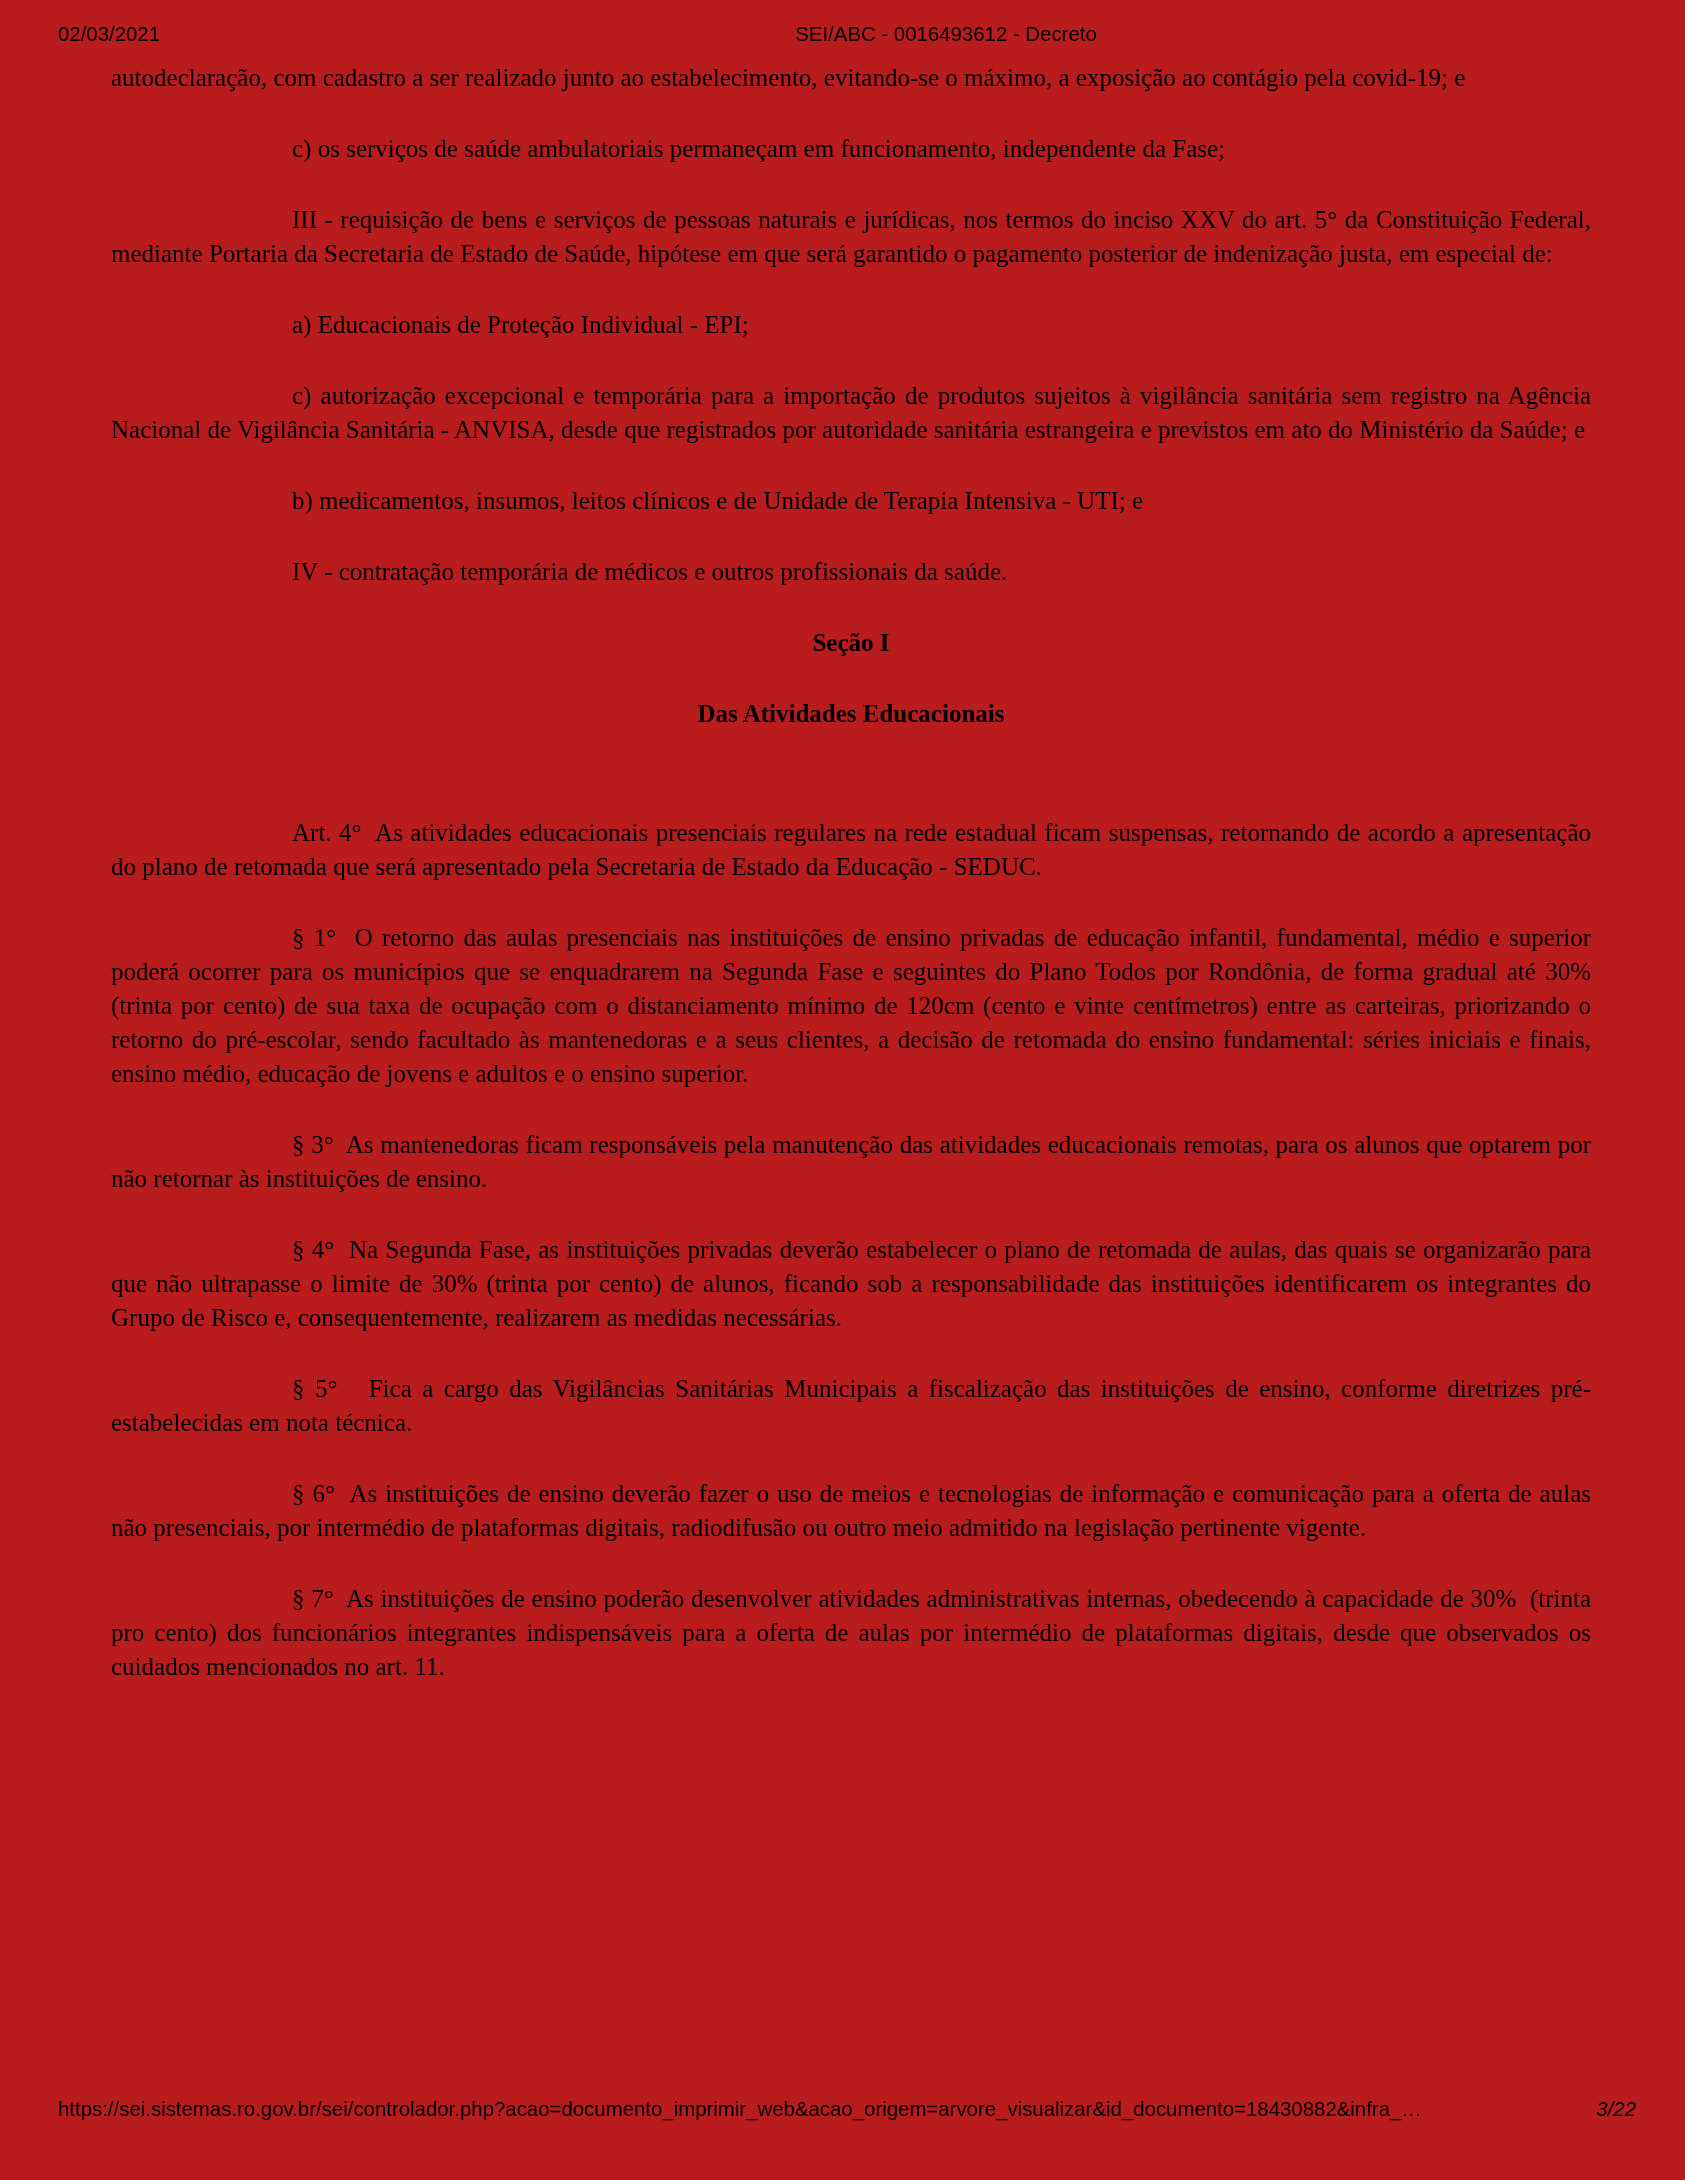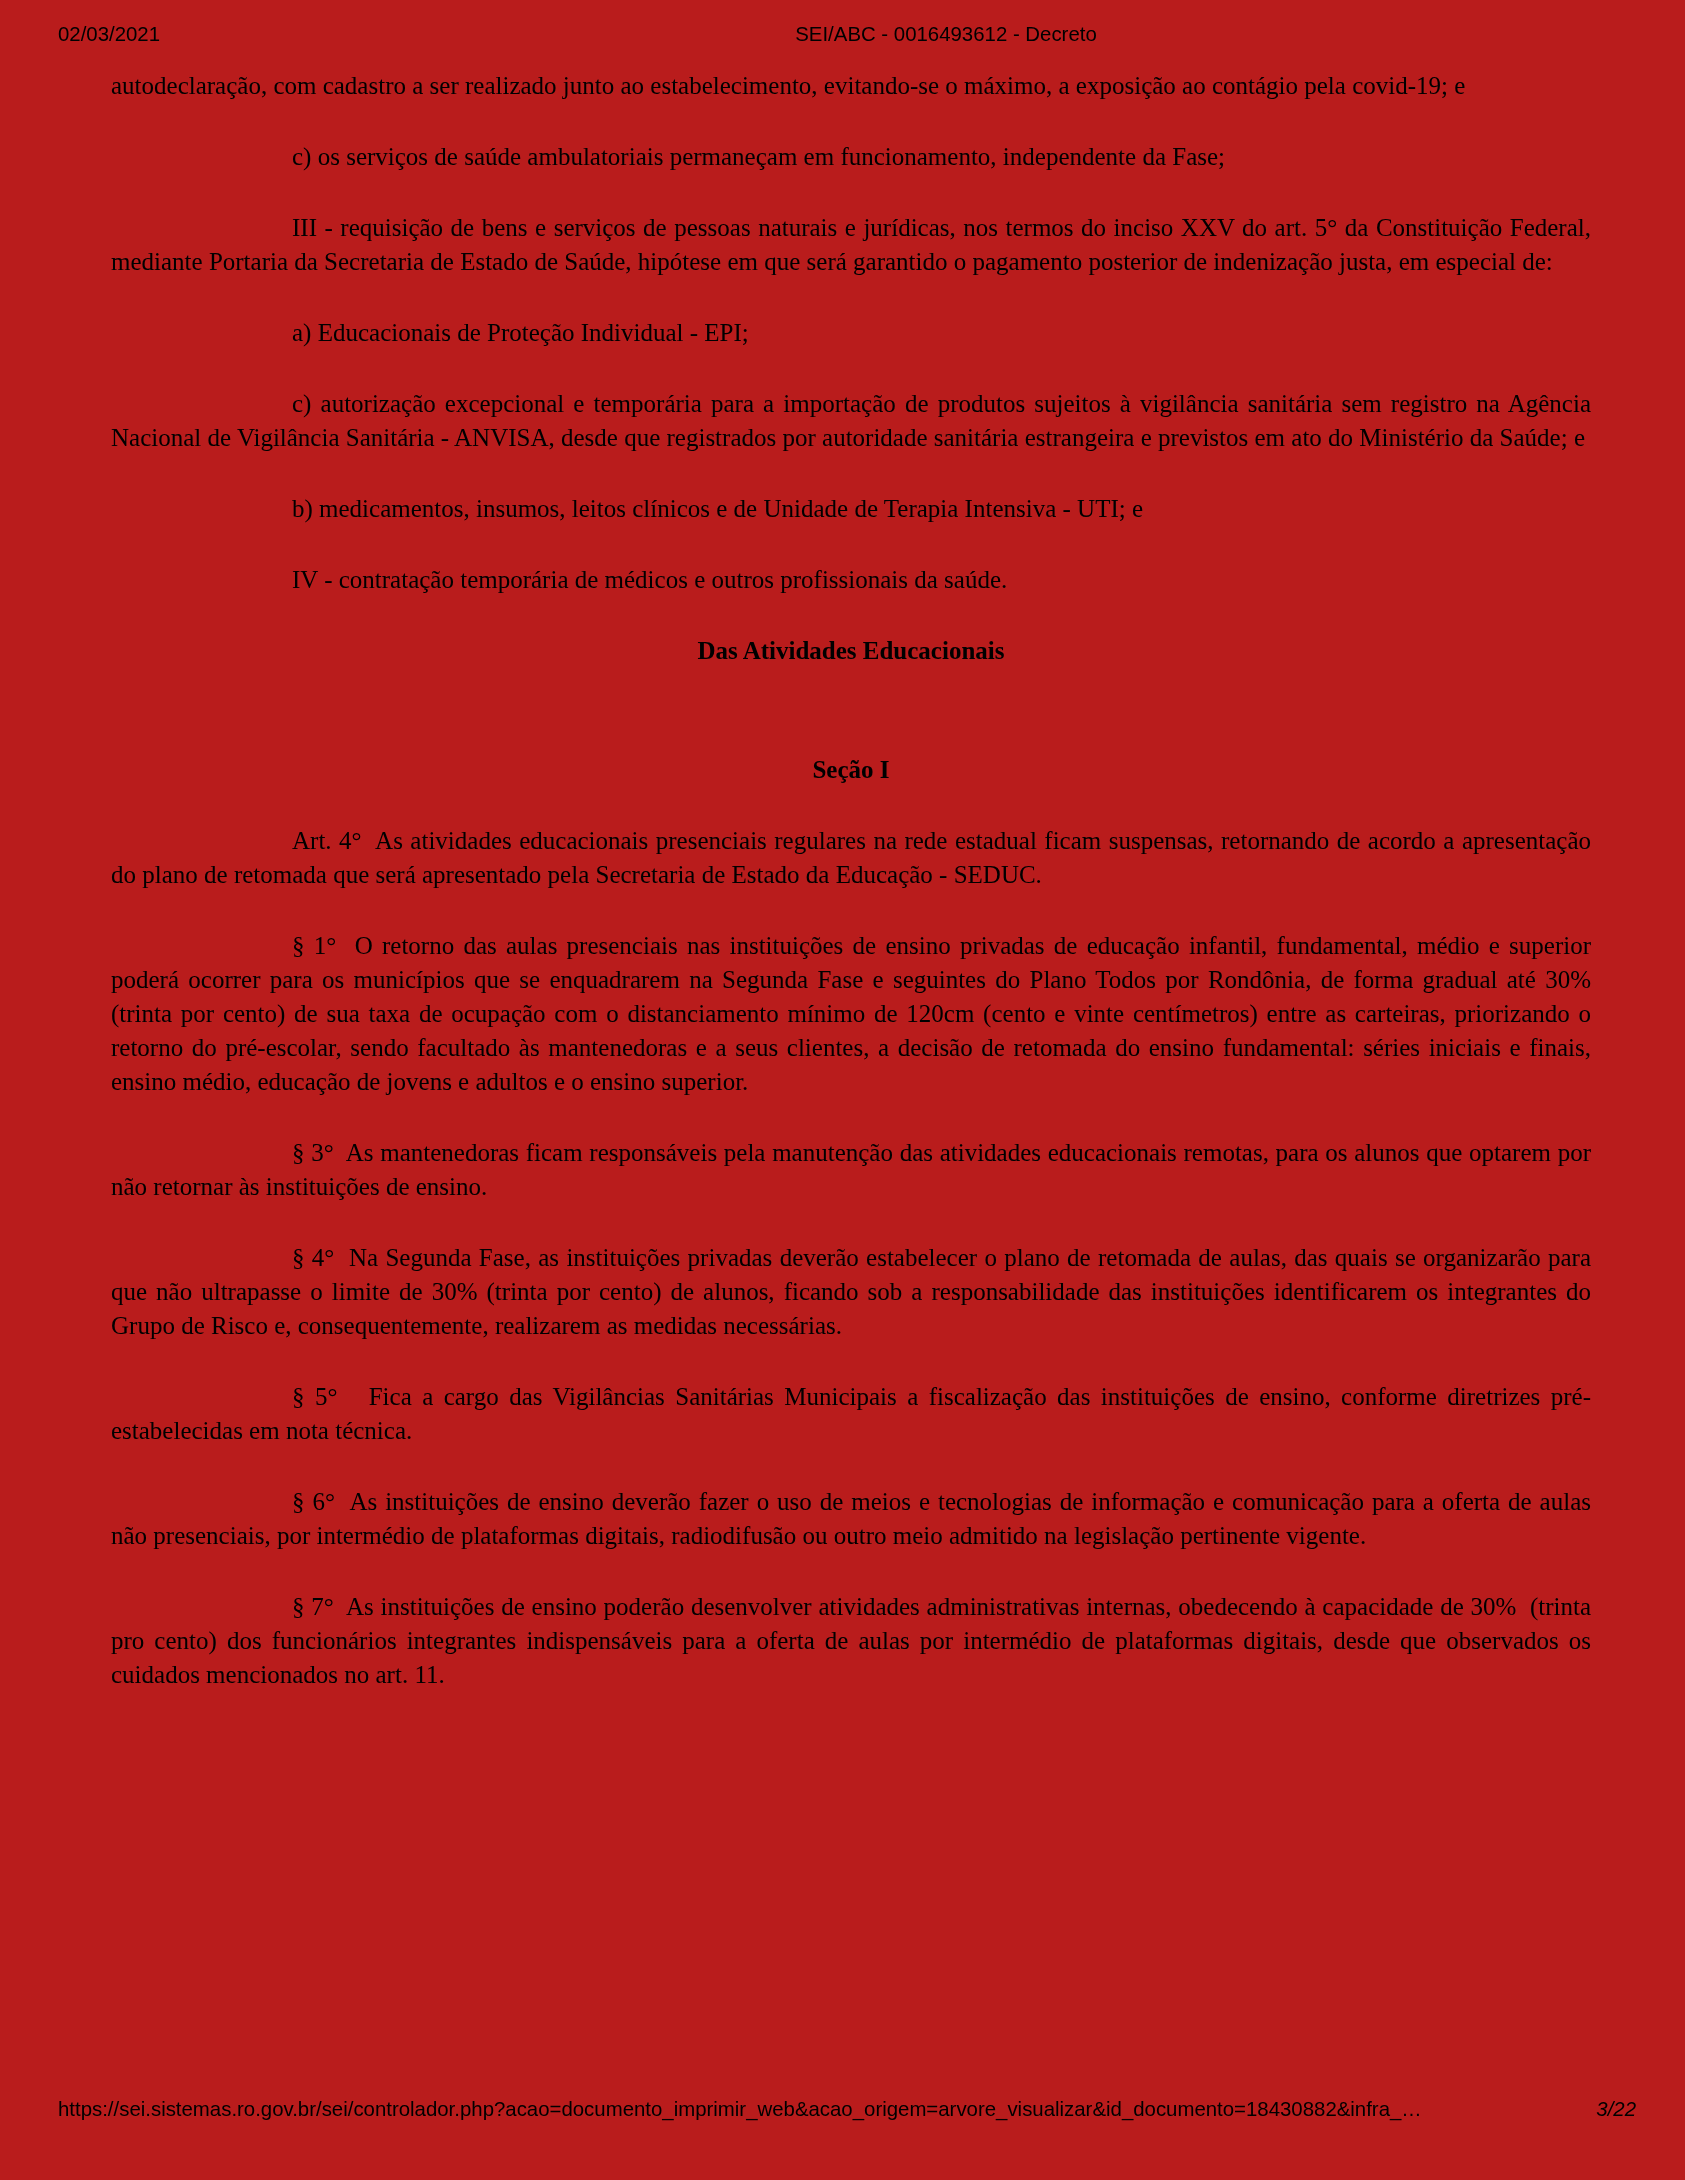--- a/index.html
+++ b/index.html
@@ -46,21 +46,21 @@
     top: 61px;
     left: 111px;
     width: 1480px;
     font-family: "Liberation Serif", "DejaVu Serif", serif;
     font-size: 25px;
     line-height: 34px;
     text-align: justify;
     color: #000000;
   }
   .doc-body p {
-    margin: 8px 0 37px 0;
+    margin: 0 0 37px 0;
     text-indent: 181px;
   }
   .doc-body p.cont {
     text-indent: 0;
   }
   .doc-body p.heading {
     text-indent: 0;
     text-align: center;
     font-weight: 700;
   }
@@ -102,22 +102,22 @@
   </div>
 
   <div class="doc-body">
     <p class="cont">autodeclaração, com cadastro a ser realizado junto ao estabelecimento, evitando-se o máximo, a exposição ao contágio pela covid-19; e</p>
     <p>c) os serviços de saúde ambulatoriais permaneçam em funcionamento, independente da Fase;</p>
     <p>III - requisição de bens e serviços de pessoas naturais e jurídicas, nos termos do inciso XXV do art. 5° da Constituição Federal, mediante Portaria da Secretaria de Estado de Saúde, hipótese em que será garantido o pagamento posterior de indenização justa, em especial de:</p>
     <p>a) Educacionais de Proteção Individual - EPI;</p>
     <p>c) autorização excepcional e temporária para a importação de produtos sujeitos à vigilância sanitária sem registro na Agência Nacional de Vigilância Sanitária - ANVISA, desde que registrados por autoridade sanitária estrangeira e previstos em ato do Ministério da Saúde; e</p>
     <p>b) medicamentos, insumos, leitos clínicos e de Unidade de Terapia Intensiva - UTI; e</p>
     <p>IV - contratação temporária de médicos e outros profissionais da saúde.</p>
+    <p class="heading">Seção I</p>
     <p class="heading heading-sub">Das Atividades Educacionais</p>
-    <p class="heading">Seção I</p>
     <p>Art. 4°&nbsp; As atividades educacionais presenciais regulares na rede estadual ficam suspensas, retornando de acordo a apresentação do plano de retomada que será apresentado pela Secretaria de Estado da Educação - SEDUC.</p>
     <p>§ 1°&nbsp; O retorno das aulas presenciais nas instituições de ensino privadas de educação infantil, fundamental, médio e superior poderá ocorrer para os municípios que se enquadrarem na Segunda Fase e seguintes do Plano Todos por Rondônia, de forma gradual até 30% (trinta por cento) de sua taxa de ocupação com o distanciamento mínimo de 120cm (cento e vinte centímetros) entre as carteiras, priorizando o retorno do pré-escolar, sendo facultado às mantenedoras e a seus clientes, a decisão de retomada do ensino fundamental: séries iniciais e finais, ensino médio, educação de jovens e adultos e o ensino superior.</p>
     <p>§ 3°&nbsp; As mantenedoras ficam responsáveis pela manutenção das atividades educacionais remotas, para os alunos que optarem por não retornar às instituições de ensino.</p>
     <p>§ 4°&nbsp; Na Segunda Fase, as instituições privadas deverão estabelecer o plano de retomada de aulas, das quais se organizarão para que não ultrapasse o limite de 30% (trinta por cento) de alunos, ficando sob a responsabilidade das instituições identificarem os integrantes do Grupo de Risco e, consequentemente, realizarem as medidas necessárias.</p>
     <p>§ 5°&nbsp;&nbsp; Fica a cargo das Vigilâncias Sanitárias Municipais a fiscalização das instituições de ensino, conforme diretrizes pré-estabelecidas em nota técnica.</p>
     <p>§ 6°&nbsp; As instituições de ensino deverão fazer o uso de meios e tecnologias de informação e comunicação para a oferta de aulas não presenciais, por intermédio de plataformas digitais, radiodifusão ou outro meio admitido na legislação pertinente vigente.</p>
     <p>§ 7°&nbsp; As instituições de ensino poderão desenvolver atividades administrativas internas, obedecendo à capacidade de 30%&nbsp; (trinta pro cento) dos funcionários integrantes indispensáveis para a oferta de aulas por intermédio de plataformas digitais, desde que observados os cuidados mencionados no art. 11.</p>
   </div>
 
   <div class="print-footer">

